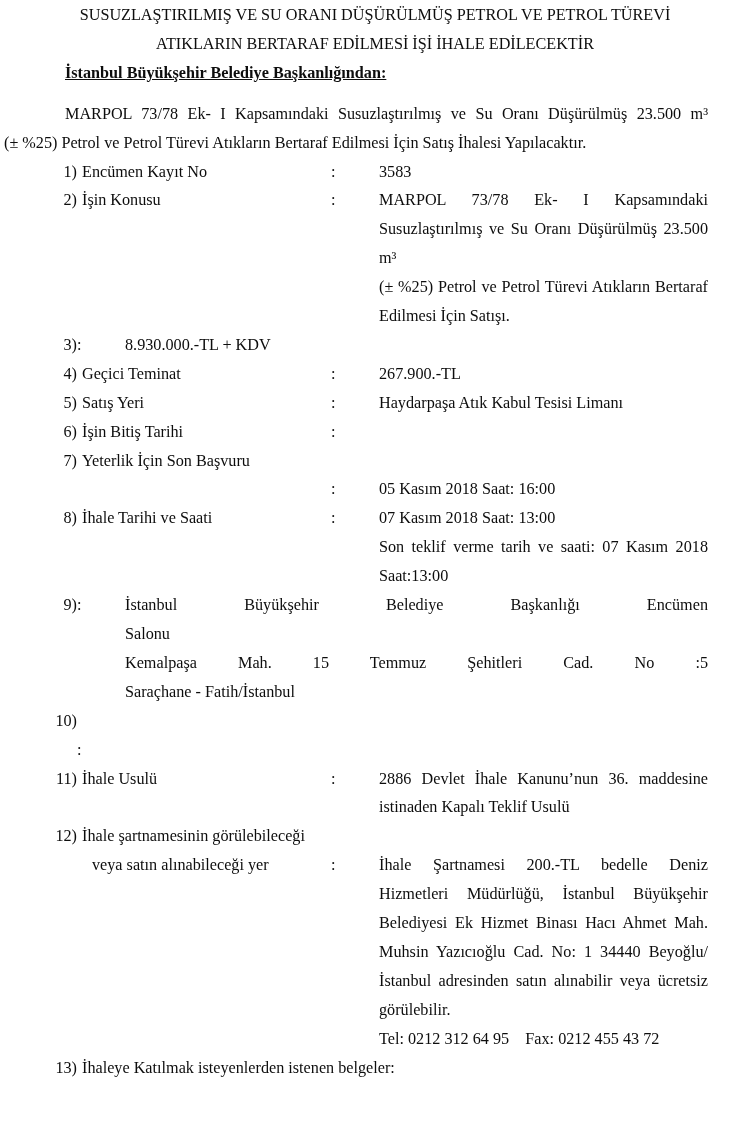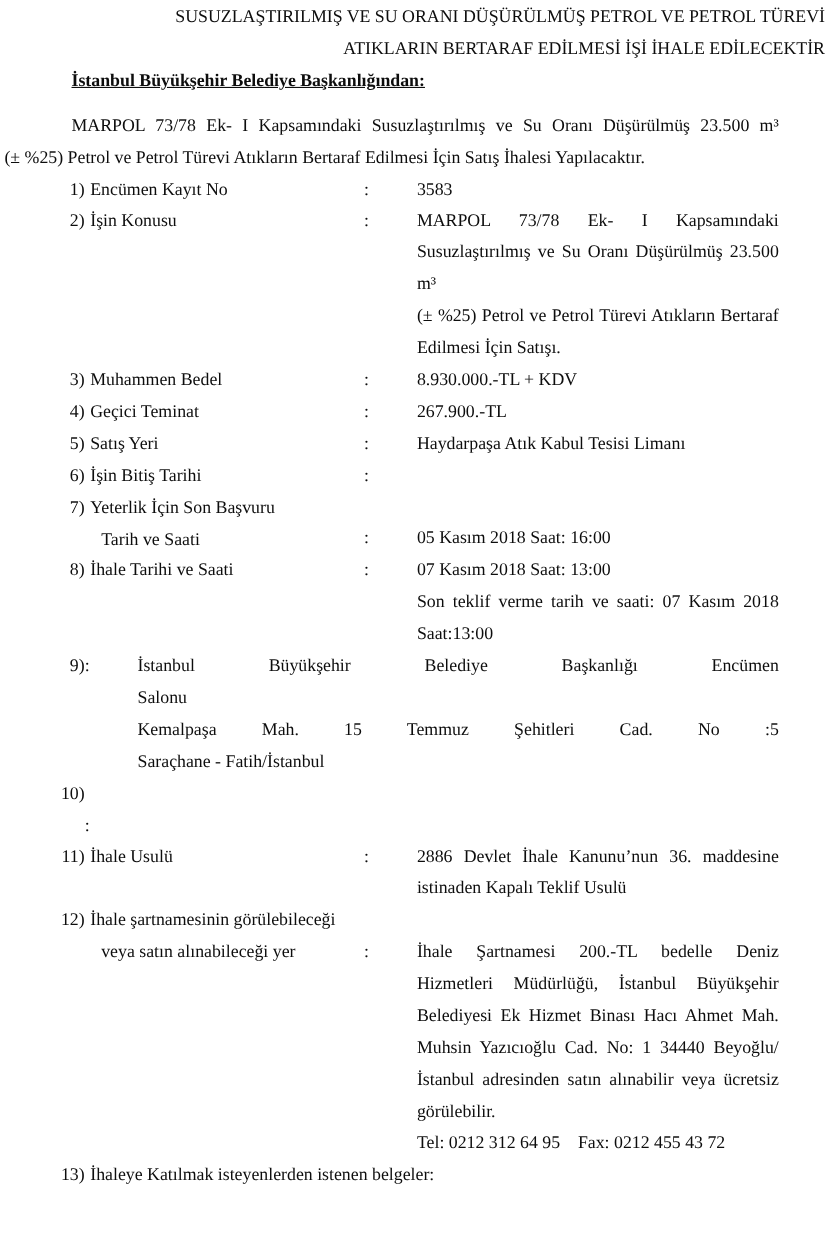--- a/index.html
+++ b/index.html
@@ -11,21 +11,21 @@
     margin: 0;
     padding: 1px 42px 0 4px;
     background: #ffffff;
     color: #0d0d0d;
     font-family: "Liberation Serif", "DejaVu Serif", serif;
     font-size: 16.2px;
     line-height: 28.9px;
     overflow: hidden;
   }
   .title {
-    text-align: right;
+    text-align: center;
     margin-left: -4px;
     margin-right: -42px;
   }
   .heading {
     margin-left: 61px;
     font-weight: bold;
     text-decoration: underline;
   }
   .vline { white-space: pre-wrap; }
   .stretch { text-align: justify; text-align-last: justify; }
@@ -75,23 +75,20 @@
         <div class="colon">:</div>
         <div class="value-cell">
           <div class="vline stretch">MARPOL 73/78 Ek- I Kapsamındaki</div>
           <div class="vline stretch">Susuzlaştırılmış ve Su Oranı Düşürülmüş 23.500 m³</div>
           <div class="vline stretch">(± %25) Petrol ve Petrol Türevi Atıkların Bertaraf</div>
           <div class="vline">Edilmesi İçin Satışı.</div>
         </div>
       </div>
       <div class="row">
         <div class="num">3)</div>
-        <div class="label-cell">
-          <div class="vline">Muhammen Bedel</div>
-        </div>
         <div class="colon">:</div>
         <div class="value-cell">
           <div class="vline">8.930.000.-TL + KDV</div>
         </div>
       </div>
       <div class="row">
         <div class="num">4)</div>
         <div class="label-cell">
           <div class="vline">Geçici Teminat</div>
         </div>
@@ -114,21 +111,20 @@
         <div class="num">6)</div>
         <div class="label-cell">
           <div class="vline">İşin Bitiş Tarihi</div>
         </div>
         <div class="colon">:</div>
       </div>
       <div class="row">
         <div class="num">7)</div>
         <div class="label-cell">
           <div class="vline">Yeterlik İçin Son Başvuru</div>
-          <div class="vline sublabel">Tarih ve Saati</div>
         </div>
         <div class="colon offset">:</div>
         <div class="value-cell offset">
           <div class="vline">05 Kasım 2018 Saat: 16:00</div>
         </div>
       </div>
       <div class="row">
         <div class="num">8)</div>
         <div class="label-cell">
           <div class="vline">İhale Tarihi ve Saati</div>

